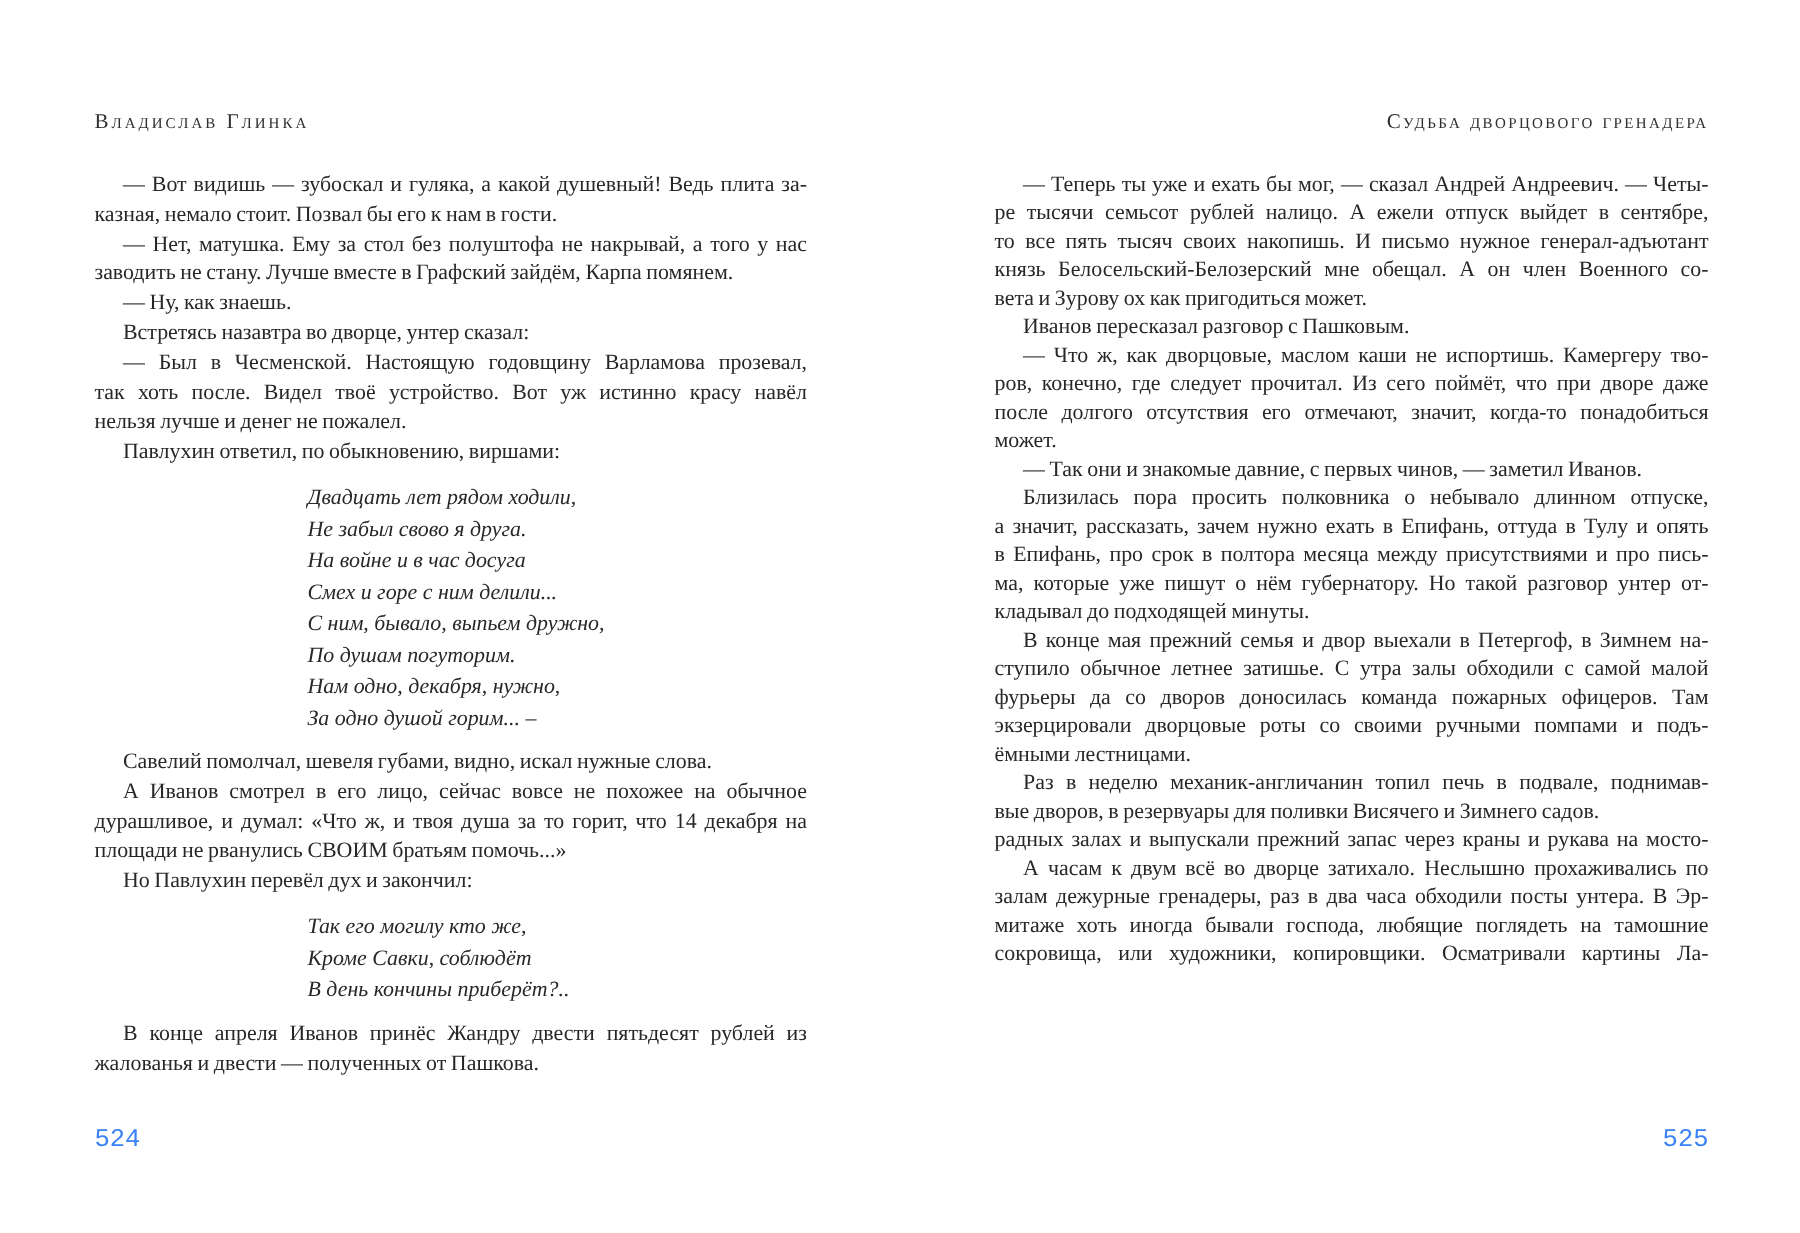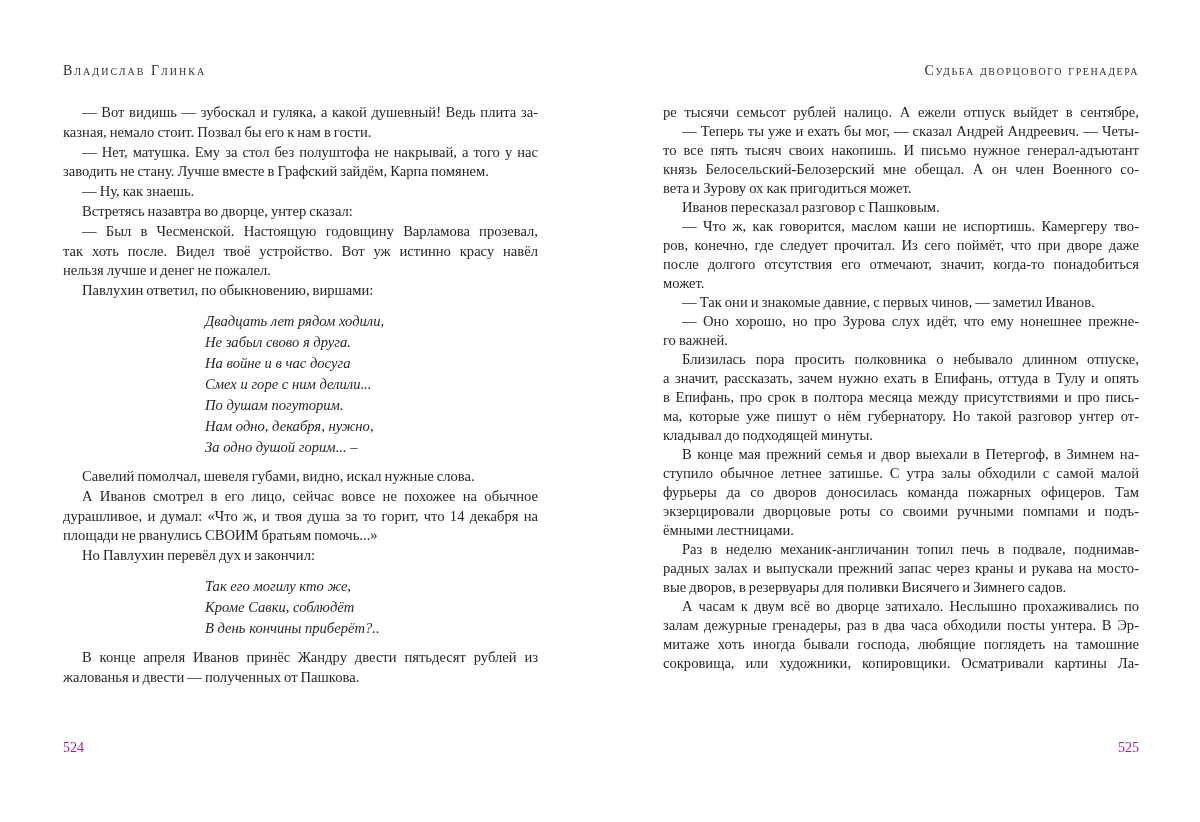--- a/index.html
+++ b/index.html
@@ -1,21 +1,21 @@
 <!DOCTYPE html>
 <html><head>
 <meta charset="utf-8">
 <style>
   html,body{margin:0;padding:0;background:#ffffff;}
   .spread{
     position:relative;width:1200px;height:822px;background:#ffffff;overflow:hidden;
     font-family:"Liberation Serif", serif;color:#272727;
     -webkit-font-smoothing:antialiased;
   }
-  .page{position:absolute;top:0;height:584px;}
+  .page{position:absolute;top:11px;height:584px;}
   .page.left{left:63px;width:475px;}
   .page.right{left:663px;width:476px;}
   .running-head{
     position:absolute;top:63px;font-size:14px;color:#2e2e2e;
     font-variant:small-caps;letter-spacing:2px;white-space:nowrap;
   }
   .page.left .running-head{left:0;}
   .page.right .running-head{right:0;letter-spacing:1.6px;}
   .body{position:absolute;left:0;right:0;}
   .page.left .body{top:103px;}
@@ -25,21 +25,21 @@
     text-align:justify;text-align-last:justify;
   }
   .page.left .line{line-height:19.8px;}
   .page.right .line{line-height:19px;}
   .line.first{text-indent:19px;}
   .line.end{text-align-last:left;}
   .block.verse{margin:10px 0 9px 142px;font-style:italic;}
   .block.verse .line{
     text-align:left;text-align-last:left;line-height:21px;word-spacing:0;
   }
-  .folio{position:absolute;top:740px;font-size:14px;color:#a21caf;}
+  .folio{position:absolute;top:740px;font-size:17px;color:#3b82f6;font-family:Liberation Mono, monospace;}
   .page.left .folio{left:0;}
   .page.right .folio{right:0;}
 </style>
 </head>
 <body>
 
 <div class="spread">
 
   <section class="page left">
     <div class="running-head">Владислав Глинка</div>
@@ -64,20 +64,21 @@
           <div class="line end">нельзя лучше и денег не пожалел.</div>
         </div>
         <div class="block paragraph">
           <div class="line first end">Павлухин ответил, по обыкновению, виршами:</div>
         </div>
         <div class="block verse">
           <div class="line">Двадцать лет рядом ходили,</div>
           <div class="line">Не забыл свово я друга.</div>
           <div class="line">На войне и в час досуга</div>
           <div class="line">Смех и горе с ним делили...</div>
+          <div class="line">С ним, бывало, выпьем дружно,</div>
           <div class="line">По душам погуторим.</div>
           <div class="line">Нам одно, декабря, нужно,</div>
           <div class="line">За одно душой горим... –</div>
         </div>
         <div class="block paragraph">
           <div class="line first end">Савелий помолчал, шевеля губами, видно, искал нужные слова.</div>
         </div>
         <div class="block paragraph">
           <div class="line first">А Иванов смотрел в его лицо, сейчас вовсе не похожее на обычное</div>
           <div class="line">дурашливое, и думал: «Что ж, и твоя душа за то горит, что 14 декабря на</div>
@@ -96,60 +97,56 @@
           <div class="line end">жалованья и двести — полученных от Пашкова.</div>
         </div>
       </div>
     <div class="folio">524</div>
   </section>
 
   <section class="page right">
     <div class="running-head">Судьба дворцового гренадера</div>
     <div class="body">
         <div class="block paragraph">
+          <div class="line first">— Теперь ты уже и ехать бы мог, — сказал Андрей Андреевич. — Четы-</div>
           <div class="line">ре тысячи семьсот рублей налицо. А ежели отпуск выйдет в сентябре,</div>
-          <div class="line first">— Теперь ты уже и ехать бы мог, — сказал Андрей Андреевич. — Четы-</div>
           <div class="line">то все пять тысяч своих накопишь. И письмо нужное генерал-адъютант</div>
           <div class="line">князь Белосельский-Белозерский мне обещал. А он член Военного со-</div>
           <div class="line end">вета и Зурову ох как пригодиться может.</div>
         </div>
         <div class="block paragraph">
           <div class="line first end">Иванов пересказал разговор с Пашковым.</div>
         </div>
         <div class="block paragraph">
-          <div class="line first">— Что ж, как говорится, маслом каши не испортишь. Камергеру тво-</div>
+          <div class="line first">— Что ж, как дворцовые, маслом каши не испортишь. Камергеру тво-</div>
           <div class="line">ров, конечно, где следует прочитал. Из сего поймёт, что при дворе даже</div>
           <div class="line">после долгого отсутствия его отмечают, значит, когда-то понадобиться</div>
           <div class="line end">может.</div>
         </div>
         <div class="block paragraph">
           <div class="line first end">— Так они и знакомые давние, с первых чинов, — заметил Иванов.</div>
-        </div>
-        <div class="block paragraph">
-          <div class="line first">— Оно хорошо, но про Зурова слух идёт, что ему нонешнее прежне-</div>
-          <div class="line end">го важней.</div>
         </div>
         <div class="block paragraph">
           <div class="line first">Близилась пора просить полковника о небывало длинном отпуске,</div>
           <div class="line">а значит, рассказать, зачем нужно ехать в Епифань, оттуда в Тулу и опять</div>
           <div class="line">в Епифань, про срок в полтора месяца между присутствиями и про пись-</div>
           <div class="line">ма, которые уже пишут о нём губернатору. Но такой разговор унтер от-</div>
           <div class="line end">кладывал до подходящей минуты.</div>
         </div>
         <div class="block paragraph">
           <div class="line first">В конце мая прежний семья и двор выехали в Петергоф, в Зимнем на-</div>
           <div class="line">ступило обычное летнее затишье. С утра залы обходили с самой малой</div>
           <div class="line">фурьеры да со дворов доносилась команда пожарных офицеров. Там</div>
           <div class="line">экзерцировали дворцовые роты со своими ручными помпами и подъ-</div>
           <div class="line end">ёмными лестницами.</div>
         </div>
         <div class="block paragraph">
           <div class="line first">Раз в неделю механик-англичанин топил печь в подвале, поднимав-</div>
+          <div class="line end">вые дворов, в резервуары для поливки Висячего и Зимнего садов.</div>
           <div class="line">радных залах и выпускали прежний запас через краны и рукава на мосто-</div>
-          <div class="line end">вые дворов, в резервуары для поливки Висячего и Зимнего садов.</div>
         </div>
         <div class="block paragraph">
           <div class="line first">А часам к двум всё во дворце затихало. Неслышно прохаживались по</div>
           <div class="line">залам дежурные гренадеры, раз в два часа обходили посты унтера. В Эр-</div>
           <div class="line">митаже хоть иногда бывали господа, любящие поглядеть на тамошние</div>
           <div class="line">сокровища, или художники, копировщики. Осматривали картины Ла-</div>
         </div>
       </div>
     <div class="folio">525</div>
   </section>

